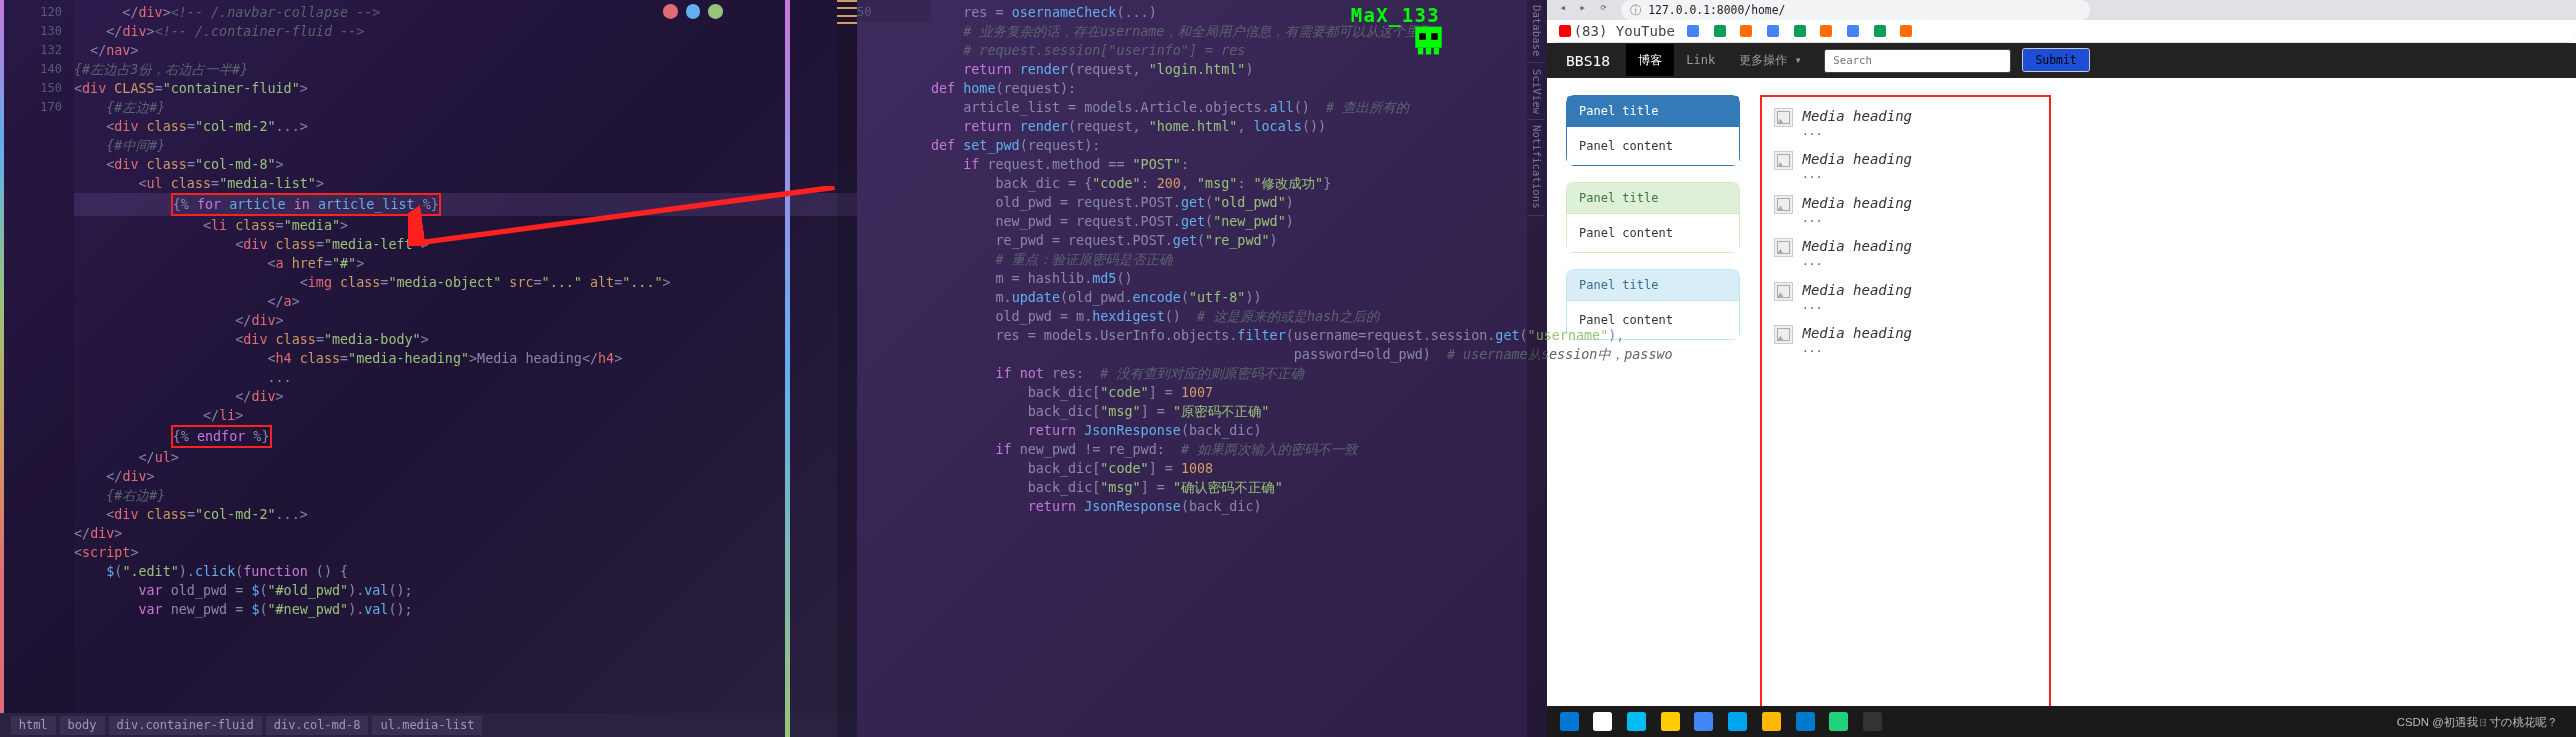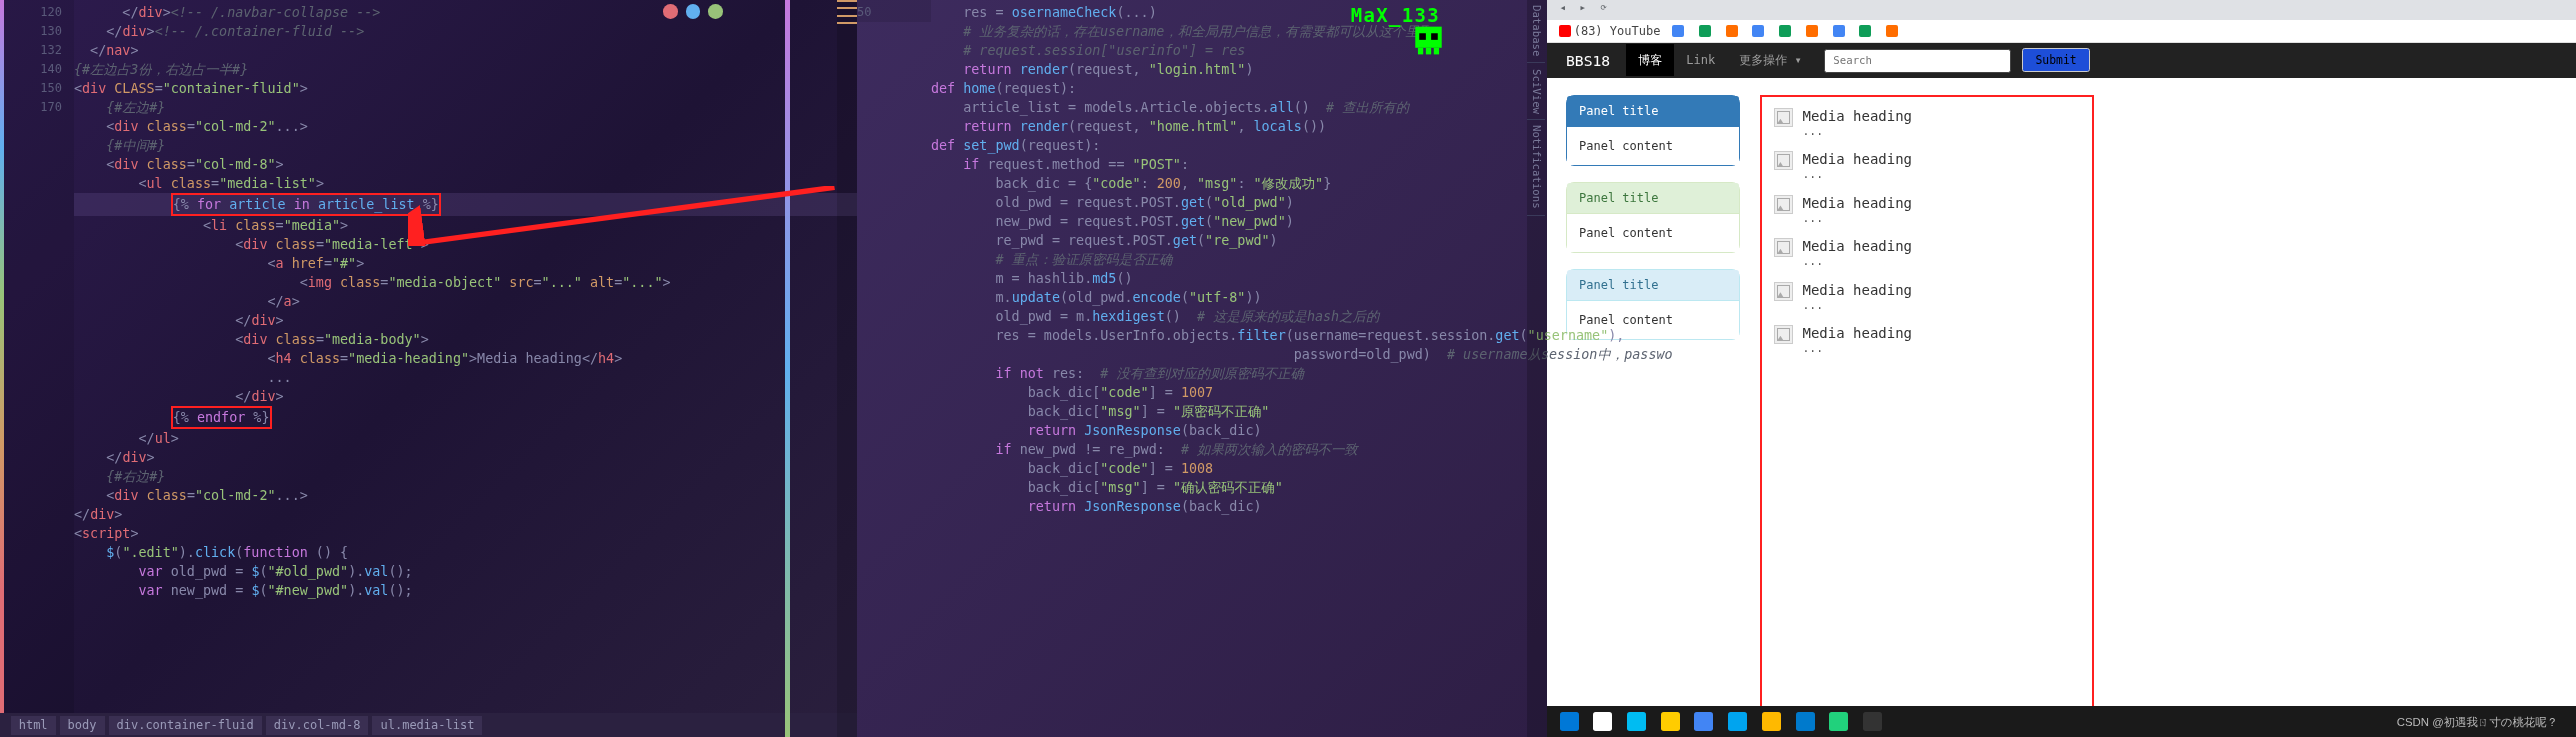--- a/index.html
+++ b/index.html
@@ -31,21 +31,21 @@
 .right-gutter { position: absolute; top: 0; right: 0; width: 20px; height: 100%; background: rgba(0,0,0,0.15); }
 .right-gutter .mark { width: 100%; height: 2px; background: #d19a66; margin-bottom: 5.4px; }
 .mid-gutter { width: 74px; background: rgba(0,0,0,0.1); float: left; padding-top: 2.7px; }
 .mid-gutter div { color: #5a5a7a; text-align: left; padding-right: 12px; font-size: 12px; line-height: 19px; }
 .code-area2 { margin-left: 74px; padding-top: 2.7px; }
 .left-rail { position: absolute; top: 0; left: 0; width: 4px; height: 100%; background: linear-gradient(#c678dd 0%, #61afef 20%, #98c379 40%, #d19a66 60%, #e06c75 80%); }
 .browser { width: 1029px; height: 738px; background: #ffffff; display: flex; flex-direction: column; }
 .chrome-top { height: 20px; background: #dfe1e5; display: flex; align-items: center; padding: 0 13.4px; gap: 6.7px; }
 .chrome-top .nav-icon { width: 13.4px; height: 13.4px; color: #5f6368; }
 .addr { flex: 0 0 469px; background: #f1f3f4; border-radius: 9.4px; padding: 2.7px 9.4px; font-size: 11.4px; color: #202124; }
-.bookmarks { height: 23px; background: #fff; border-bottom: 0.7px solid #e0e0e0; display: flex; align-items: center; gap: 4px; padding: 0 8px; font-size: 12px; color: #444; }
+.bookmarks { height: 23px; background: #fff; border-bottom: 0.7px solid #e0e0e0; display: flex; align-items: center; gap: 4px; padding: 0 8px; font-size: 14px; color: #444; border-radius: 10px; }
 .bm { display: flex; align-items: center; gap: 2.7px; padding: 1.3px 4px; }
 .bm-icon { width: 12px; height: 12px; background: #888; border-radius: 2px; }
 .bm-icon.y { background: #ff0000; }
 .bm-icon.b { background: #4285f4; }
 .bm-icon.g { background: #0f9d58; }
 .bm-icon.o { background: #ff6d00; }
 .navbar { height: 35px; background: #222; display: flex; align-items: center; padding: 0 19px; gap: 2.7px; color: #fff; font-family: "Helvetica Neue", Arial, sans-serif; }
 .brand { font-size: 14.7px; color: #fff; font-weight: 400; margin-right: 13.4px; }
 .nav-link { color: #9d9d9d; font-size: 12px; padding: 9.4px 12px; }
 .nav-link.active { color: #fff; background: #000; }
@@ -56,21 +56,21 @@
 .sidebar { width: 174px; display: flex; flex-direction: column; gap: 0; }
 .panel { border: 0.7px solid transparent; border-radius: 8px; margin-bottom: 16px; }
 .panel-heading { padding: 8px 12px; font-size: 12px; border-bottom: 0.7px solid; border-top-left-radius: 2.7px; border-top-right-radius: 2.7px; }
 .panel-body { padding: 12px; font-size: 12px; color: #333; background: #fff; }
 .panel.primary { border-color: #337ab7; }
 .panel.primary .panel-heading { background: #337ab7; color: #fff; border-color: #337ab7; }
 .panel.success { border-color: #d6e9c6; }
 .panel.success .panel-heading { background: #dff0d8; color: #3c763d; border-color: #d6e9c6; }
 .panel.info { border-color: #bce8f1; }
 .panel.info .panel-heading { background: #d9edf7; color: #31708f; border-color: #bce8f1; }
-.main-col { width: 334px; border: 2px solid #ff2020; padding: 6.7px 2.7px; }
+.main-col { width: 291px; border: 2px solid #ff2020; padding: 6.7px 2.7px; font-style: italic; }
 .media { display: flex; gap: 9.4px; margin-bottom: 5.4px; padding: 4px 9.4px; }
 .media-img { width: 19px; height: 19px; border: 0.7px solid #ccc; background: #eee; position: relative; }
 .media-img::before { content: ""; position: absolute; inset: 2px; border: 0.7px solid #aaa; }
 .media-img::after { content: ""; position: absolute; bottom: 2px; left: 2px; width: 6.7px; height: 5.4px; background: #aaa; clip-path: polygon(0 100%,50% 0,100% 100%); }
 .media-body { flex: 1; }
 .media-heading { font-size: 14px; color: #333; font-weight: 500; }
 .media-text { font-size: 11.4px; color: #555; }
 .taskbar { position: absolute; bottom: 0; left: 1547px; width: 1029px; height: 31px; background: #1a1a1a; display: flex; align-items: center; padding: 0 6.7px; gap: 2.7px; }
 .task-icon { width: 31px; height: 31px; display: flex; align-items: center; justify-content: center; }
 .task-icon svg, .task-icon div { width: 19px; height: 19px; }
@@ -165,20 +165,21 @@
         <div class="line">                &lt;<span class="tag">li</span> <span class="attr">class</span>=<span class="str">"media"</span>&gt;</div>
         <div class="line">                    &lt;<span class="tag">div</span> <span class="attr">class</span>=<span class="str">"media-left"</span>&gt;</div>
         <div class="line">                        &lt;<span class="tag">a</span> <span class="attr">href</span>=<span class="str">"#"</span>&gt;</div>
         <div class="line">                            &lt;<span class="tag">img</span> <span class="attr">class</span>=<span class="str">"media-object"</span> <span class="attr">src</span>=<span class="str">"..."</span> <span class="attr">alt</span>=<span class="str">"..."</span>&gt;</div>
         <div class="line">                        &lt;/<span class="tag">a</span>&gt;</div>
         <div class="line">                    &lt;/<span class="tag">div</span>&gt;</div>
         <div class="line">                    &lt;<span class="tag">div</span> <span class="attr">class</span>=<span class="str">"media-body"</span>&gt;</div>
         <div class="line">                        &lt;<span class="tag">h4</span> <span class="attr">class</span>=<span class="str">"media-heading"</span>&gt;Media heading&lt;/<span class="tag">h4</span>&gt;</div>
         <div class="line">                        ...</div>
         <div class="line">                    &lt;/<span class="tag">div</span>&gt;</div>
+        <div class="line">                &lt;/<span class="tag">li</span>&gt;</div>
         <div class="line">            <span class="red-box">{% <span class="kw">endfor</span> %}</span></div>
         <div class="line">        &lt;/<span class="tag">ul</span>&gt;</div>
         <div class="line">    &lt;/<span class="tag">div</span>&gt;</div>
         <div class="line">    <span class="cm">{#右边#}</span></div>
         <div class="line">    &lt;<span class="tag">div</span> <span class="attr">class</span>=<span class="str">"col-md-2"</span>...&gt;</div>
         <div class="line">&lt;/<span class="tag">div</span>&gt;</div>
         <div class="line"></div>
         <div class="line">&lt;<span class="tag">script</span>&gt;</div>
         <div class="line">    <span class="fn">$</span>(<span class="str">".edit"</span>).<span class="fn">click</span>(<span class="kw">function</span> () {</div>
         <div class="line">        <span class="kw">var</span> old_pwd = <span class="fn">$</span>(<span class="str">"#old_pwd"</span>).<span class="fn">val</span>();</div>
@@ -324,20 +325,21 @@
       <div>SciView</div>
       <div>Notifications</div>
     </div>
   </div>
 
   <div class="browser">
     <div class="chrome-top">
       <span class="nav-icon">◀</span>
       <span class="nav-icon">▶</span>
       <span class="nav-icon">⟳</span>
+      <div class="addr"><span style="color:#888">ⓘ </span><span>127.0.0.1:8000/home/</span></div>
     </div>
     <div class="bookmarks" id="bmBar">
         <div class="bm">
           <span class="bm-icon y"></span>
           <span>(83) YouTube</span>
         </div>
         <div class="bm">
           <span class="bm-icon b"></span>
           <span></span>
         </div>

